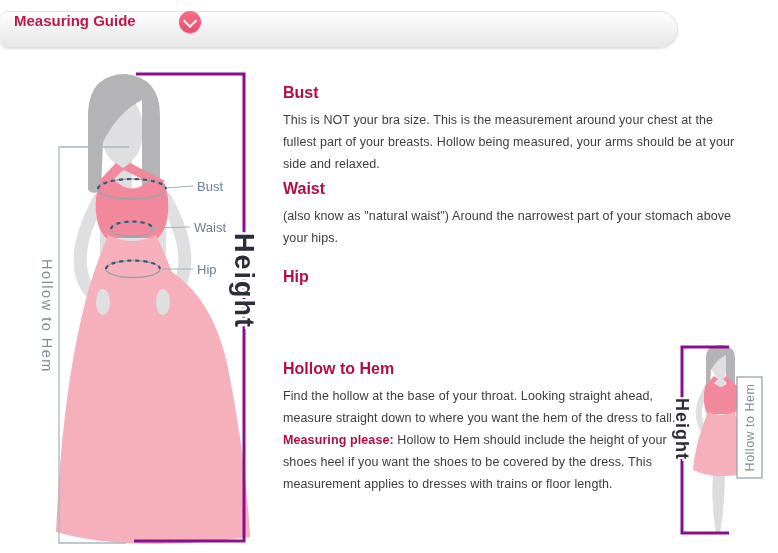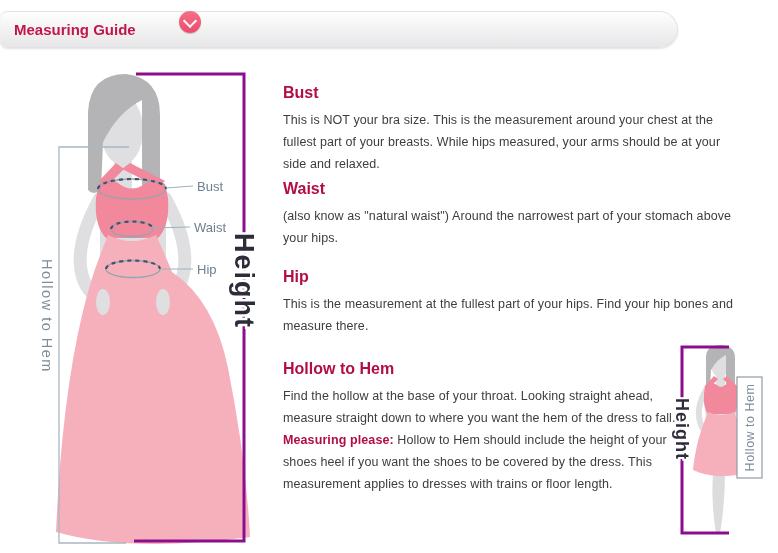--- a/index.html
+++ b/index.html
@@ -8,21 +8,21 @@
     background:#ffffff;
     font-family:"Liberation Sans", sans-serif;
   }
   
   .header-bar{
     position:absolute;left:0;top:11px;width:678px;height:37px;
     border-radius:8px 19px 19px 8px;
     background:linear-gradient(#fefefe, #f1f1f2 55%, #e7e7e9);
     border:1px solid #e2e2e4;border-left:none;
     box-shadow:0 1px 2px rgba(0,0,0,0.12);
-    display:flex;align-items:center;box-sizing:border-box;
+    display:flex;align-items:flex-start;box-sizing:border-box;
   }
   .header-title{
     margin-left:14px;font-size:15px;font-weight:700;color:#c2164b;
   }
   .chevron-badge{
     position:absolute;left:179px;top:11px;width:22px;height:22px;border-radius:50%;
     background:linear-gradient(#f57088,#ee4a6c);
     box-shadow:0 1px 1px rgba(0,0,0,0.2);
     cursor:pointer;
   }
@@ -62,34 +62,32 @@
 <div class="header-bar">
   <span class="header-title">Measuring Guide</span>
 </div>
 <div class="chevron-badge">
   <span class="chev"></span>
 </div>
 
 <div class="sec sec-bust">
   <h2>Bust</h2>
   <p>This is NOT your bra size. This is the measurement around your chest at the
-fullest part of your breasts. While hips measured, your arms should be at your
+fullest part of your breasts. Hollow being measured, your arms should be at your
 side and relaxed.</p>
 </div>
 
 <div class="sec sec-waist">
   <h2>Waist</h2>
   <p>(also know as "natural waist") Around the narrowest part of your stomach above
 your hips.</p>
 </div>
 
 <div class="sec sec-hip">
   <h2>Hip</h2>
-  <p>This is the measurement at the fullest part of your hips. Find your hip bones and
-measure there.</p>
 </div>
 
 <div class="sec sec-hollow">
   <h2>Hollow to Hem</h2>
   <p><span>Find the hollow at the base of your throat. Looking straight ahead,
 measure straight down to where you want the hem of the dress to fall.
 </span><span class="attention">Measuring please:</span><span> Hollow to Hem should include the height of your
 shoes heel if you want the shoes to be covered by the dress. This
 measurement applies to dresses with trains or floor length.</span></p>
 </div>

